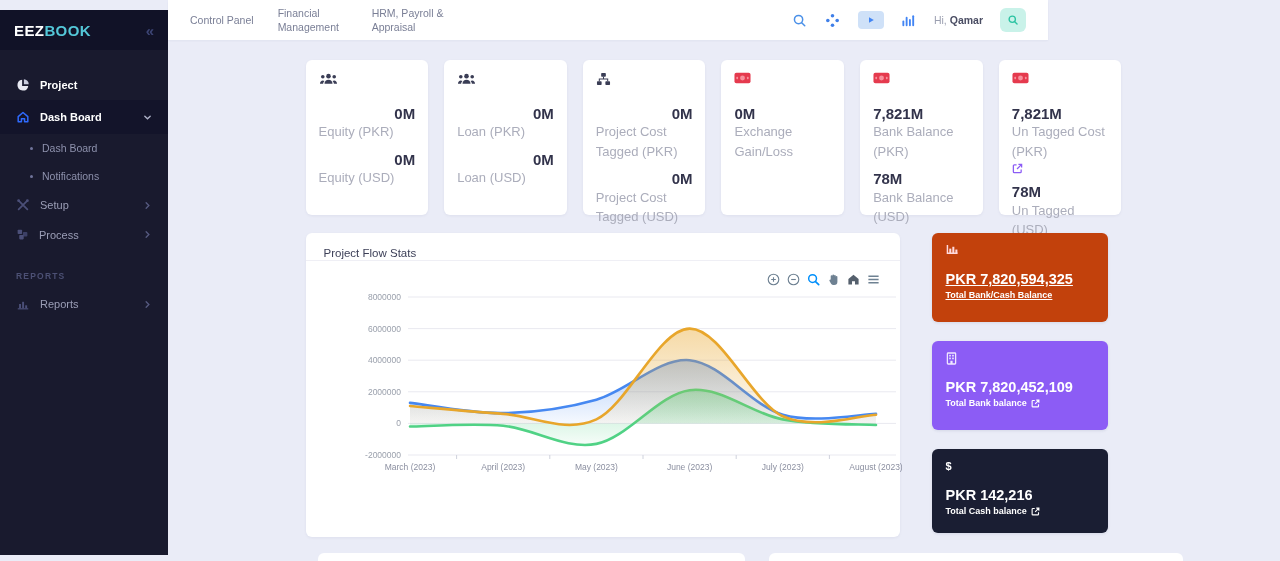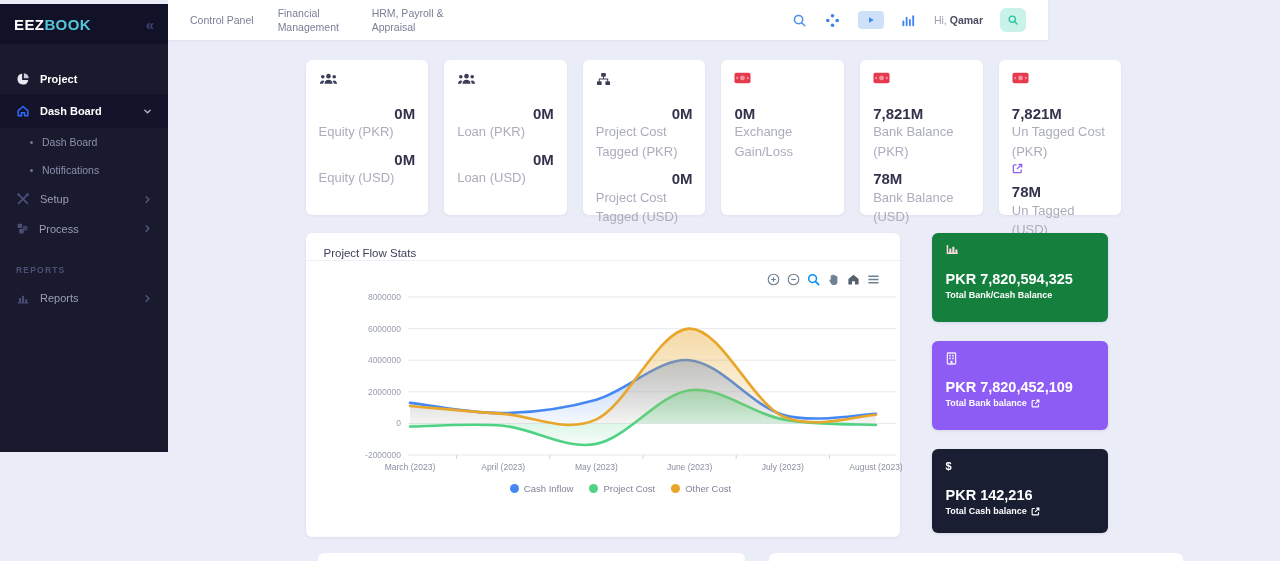--- a/index.html
+++ b/index.html
@@ -1,19 +1,19 @@
 <!DOCTYPE html>
 <html><head>
 <meta charset="utf-8">
 <style>
   * { margin:0; padding:0; box-sizing:border-box; }
   html,body { width:1280px; height:561px; overflow:hidden; font-family:"Liberation Sans", sans-serif; background:#eaecf7; }
 
   
-  .sidebar { position:absolute; left:0; top:4px; width:168px; height:448px; background:#191a2e; z-index:20; }
+  .sidebar { position:absolute; left:0; top:10px; width:168px; height:545px; background:#191a2e; z-index:20; }
   .sidebar-header { height:40px; background:#111227; display:flex; align-items:center; justify-content:space-between; padding:0 14px; }
   .logo { font-size:15px; font-weight:bold; letter-spacing:.4px; color:#fff; }
   .logo .brand2 { color:#54c7d8; }
   .collapse-btn { color:#3c4474; font-size:15px; font-weight:bold; cursor:pointer; }
   .menu { padding-top:20px; }
   .menu-item { display:flex; align-items:center; gap:10px; padding:8px 16px; font-size:11px; color:#9b9eb6; cursor:pointer; position:relative; }
   .menu-item .mi-label { white-space:nowrap; }
   .menu-item.bold { color:#fff; font-weight:bold; }
   .menu-item.active { background:#13142a; color:#fff; font-weight:bold; padding-top:10px; padding-bottom:10px; }
   .chev { margin-left:auto; display:flex; align-items:center; }
@@ -417,39 +417,25 @@
               <path d="M 54 159.56 C 69.5 159.4, 116.1 155.9, 147.2 158.8 C 178.3 161.7, 209.3 182.9, 240.4 176.9 C 271.5 171.0, 302.5 127.3, 333.6 123.2 C 364.7 119.1, 395.7 146.7, 426.8 152.4 C 457.9 158.2, 504.5 157.1, 520.0 158.0" fill="none" stroke="#50d285" stroke-width="2.6" stroke-linecap="round"></path>
               <path d="M 54 139.01999999999998 C 69.5 140.3, 116.1 144.7, 147.2 146.9 C 178.3 149.2, 209.3 166.7, 240.4 152.4 C 271.5 138.2, 302.5 62.1, 333.6 61.6 C 364.7 61.1, 395.7 134.9, 426.8 149.3 C 457.9 163.6, 504.5 148.0, 520.0 147.7 L 520.0 156.4 L 54.0 156.4 Z" fill="url(#g2)" stroke="none"></path>
               <path d="M 54 139.01999999999998 C 69.5 140.3, 116.1 144.7, 147.2 146.9 C 178.3 149.2, 209.3 166.7, 240.4 152.4 C 271.5 138.2, 302.5 62.1, 333.6 61.6 C 364.7 61.1, 395.7 134.9, 426.8 149.3 C 457.9 163.6, 504.5 148.0, 520.0 147.7" fill="none" stroke="#e8a62b" stroke-width="2.6" stroke-linecap="round"></path>
               <text x="54" y="203" text-anchor="middle" font-size="8.5" fill="#8b8fa0">March (2023)</text>
               <text x="147.2" y="203" text-anchor="middle" font-size="8.5" fill="#8b8fa0">April (2023)</text>
               <text x="240.4" y="203" text-anchor="middle" font-size="8.5" fill="#8b8fa0">May (2023)</text>
               <text x="333.6" y="203" text-anchor="middle" font-size="8.5" fill="#8b8fa0">June (2023)</text>
               <text x="426.8" y="203" text-anchor="middle" font-size="8.5" fill="#8b8fa0">July (2023)</text>
               <text x="520" y="203" text-anchor="middle" font-size="8.5" fill="#8b8fa0">August (2023)</text>
             </svg>
-          <div class="legend" id="chart-legend">
-              <span class="legend-item">
-                <span class="legend-dot" style="background: rgb(70, 136, 241);"></span>
-                <span>Cash Inflow</span>
-              </span>
-              <span class="legend-item">
-                <span class="legend-dot" style="background: rgb(80, 210, 133);"></span>
-                <span>Project Cost</span>
-              </span>
-              <span class="legend-item">
-                <span class="legend-dot" style="background: rgb(232, 166, 43);"></span>
-                <span>Other Cost</span>
-              </span>
-            </div>
         </div>
       </div>
 
       <div class="summary-col">
-        <div class="summary-card" style="background: #15803d;">
+        <div class="summary-card" style="background: #c2410c; text-decoration: underline;">
           <div class="summary-icon">
             <svg width="13" height="12" viewBox="0 0 14 13">
                 <path d="M1.5 1 V10 H12.5" fill="none" stroke="#ffd9dd" stroke-width="1.6"></path>
                 <rect x="3.5" y="5" width="2.2" height="5" fill="#ffd9dd"></rect>
                 <rect x="6.8" y="3" width="2.2" height="7" fill="#ffd9dd"></rect>
                 <rect x="10.1" y="6" width="2.2" height="4" fill="#ffd9dd"></rect>
               </svg>
           </div>
           <div class="summary-value">PKR 7,820,594,325</div>
           <div class="summary-label">

